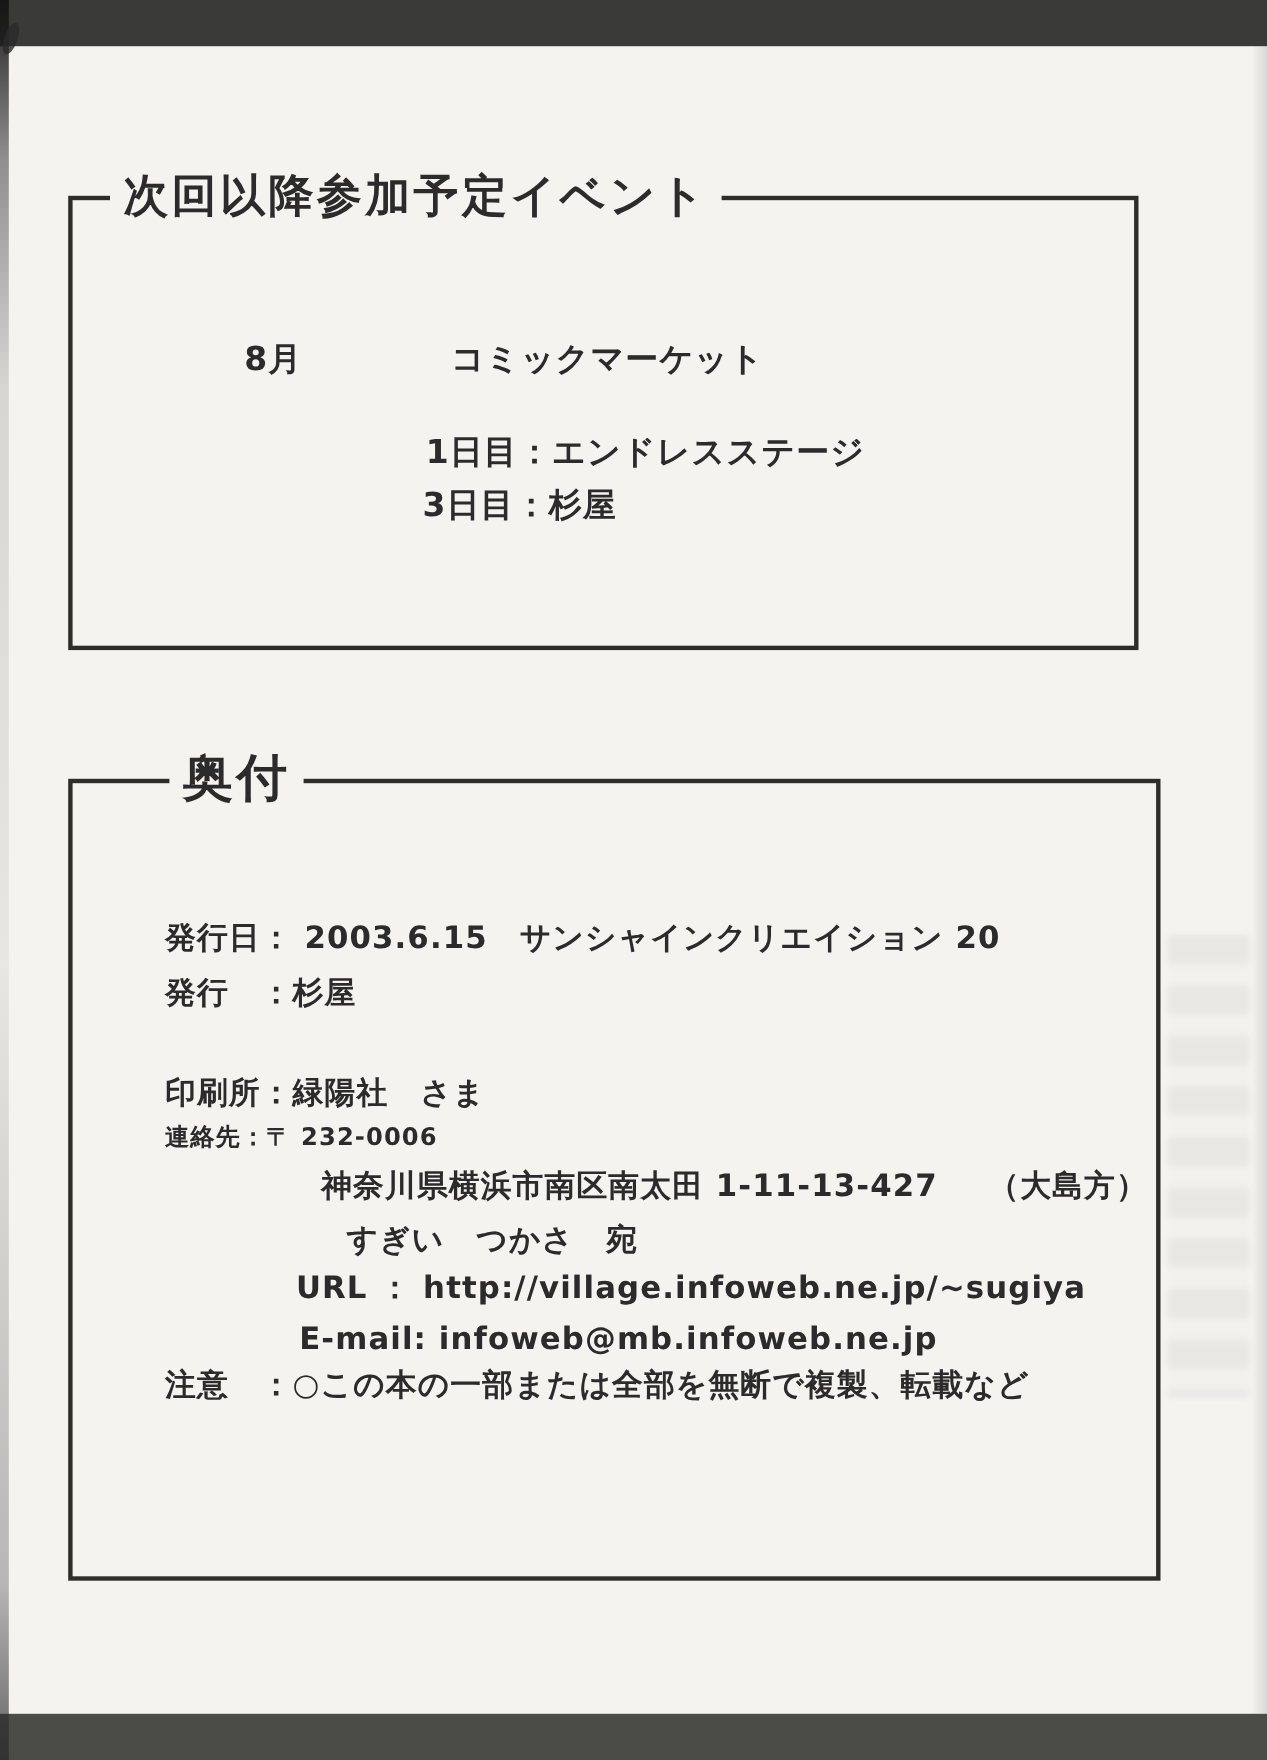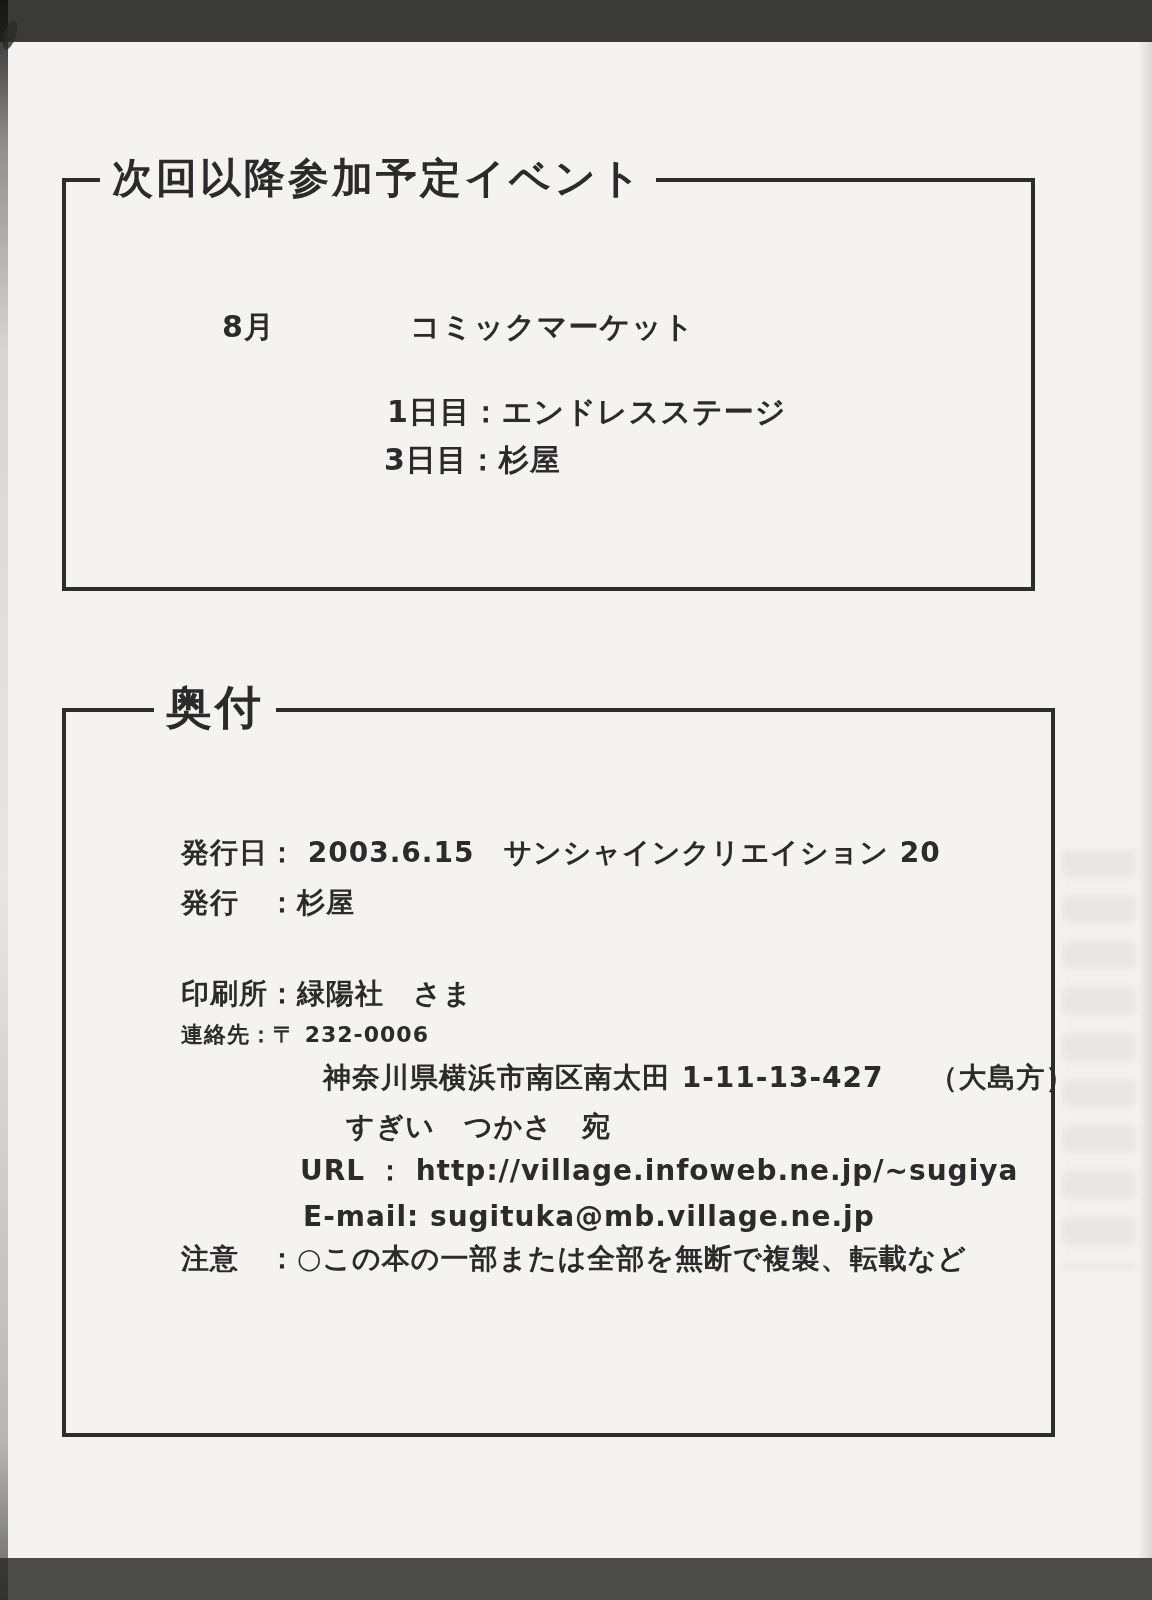--- a/index.html
+++ b/index.html
@@ -53,21 +53,21 @@
   .t {
     position: absolute; white-space: nowrap;
     font-weight: bold; letter-spacing: 1px; line-height: 34px;
   }
   .ev { font-size: 30px; }
   .ev-month { left: 156px; top: 128px; }
   .ev-name  { left: 344px; top: 128px; }
   .ev-day1  { left: 321px; top: 213px; }
   .ev-day2  { left: 318px; top: 261px; }
 
-  .cl { font-size: 28px; margin-left: 31px; }
+  .cl { font-size: 28px; }
   .cl-publish-date { left: 84px;  top: 124px; }
   .cl-publisher    { left: 84px;  top: 174px; }
   .cl-author       { left: 84px;  top: 220px; }
   .cl-printer      { left: 84px;  top: 265px; text-align: right; }
   .cl-contact      { left: 84px;  top: 306px; font-size: 22px; }
   .cl-address      { left: 226px; top: 349px; }
   .cl-careof       { margin-left: 46px; }
   .cl-addressee    { left: 249px; top: 398px; }
   .cl-url          { left: 203px; top: 442px; }
   .cl-email        { left: 206px; top: 488px; }
@@ -104,16 +104,16 @@
   <div class="t cl cl-contact">連絡先：〒 232-0006</div>
 
   <div class="t cl cl-address">
     <span>神奈川県横浜市南区南太田 1-11-13-427</span><span class="cl-careof">（大島方）</span>
   </div>
 
   <div class="t cl cl-addressee">すぎい　つかさ　宛</div>
 
   <div class="t cl cl-url">URL ： http://village.infoweb.ne.jp/~sugiya</div>
 
-  <div class="t cl cl-email">E-mail: sugituka@mb.village.ne.jp</div>
+  <div class="t cl cl-email">E-mail: infoweb@mb.infoweb.ne.jp</div>
 
   <div class="t cl cl-notice">注意　：○この本の一部または全部を無断で複製、転載など</div>
 </div>
 
 </body></html>

